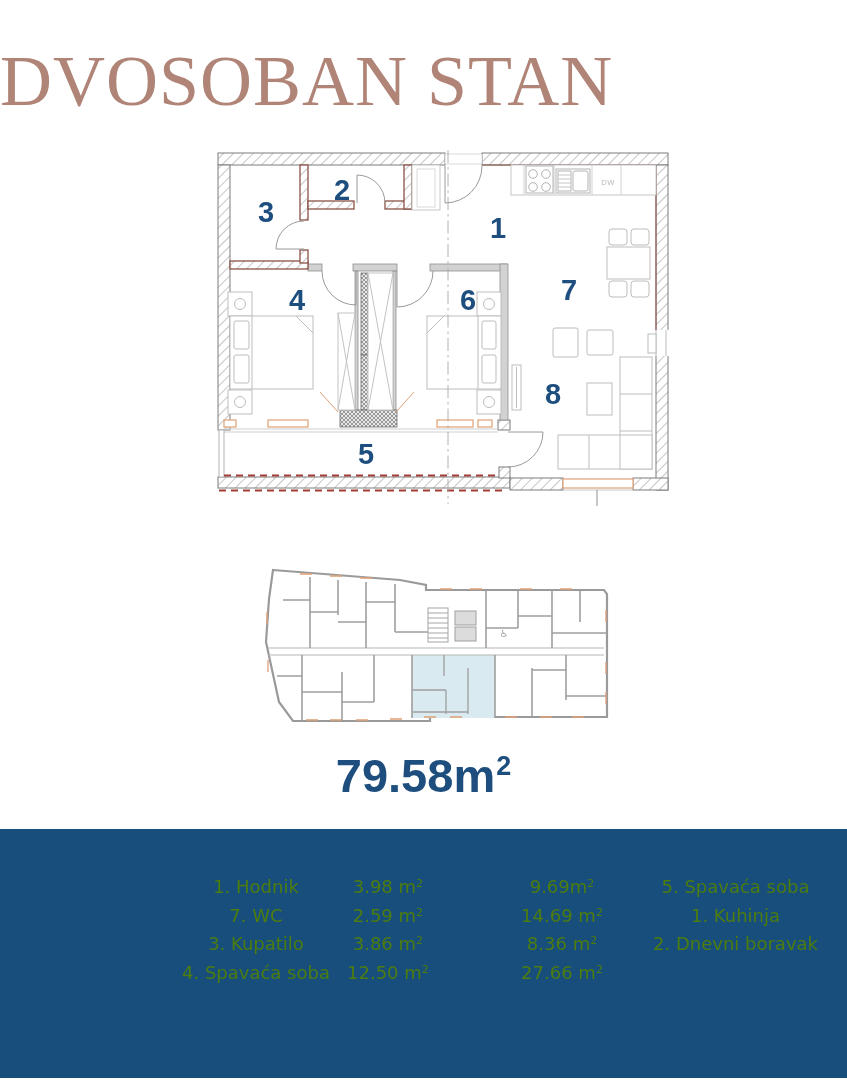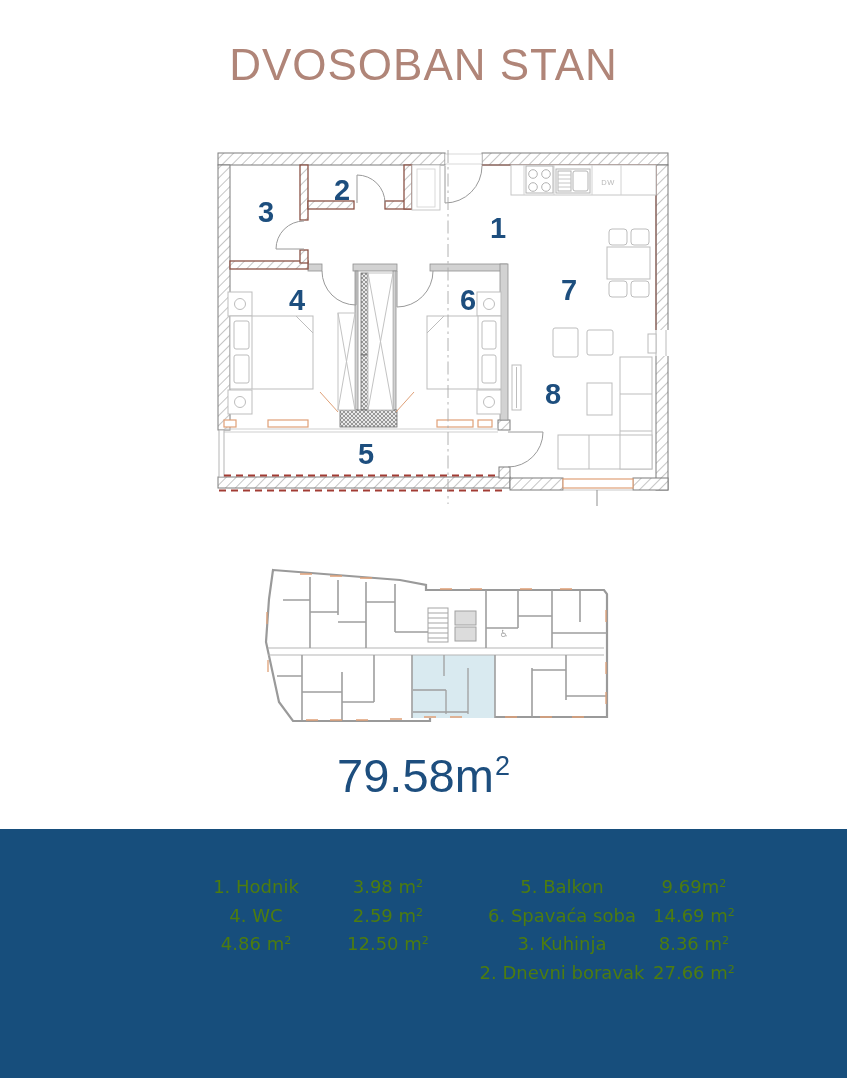--- a/index.html
+++ b/index.html
@@ -1,25 +1,25 @@
 <!DOCTYPE html>
 <html><head>
 <meta charset="utf-8">
 <style>
   html,body{margin:0;padding:0;}
   body{width:847px;height:1081px;position:relative;background:#fff;overflow:hidden;
        font-family:"Liberation Sans",sans-serif;}
   #page{position:absolute;inset:0;}
-  .title{position:absolute;left:0;right:0;top:40px;text-align:center;
-         font-size:44px;font-weight:300;letter-spacing:1px;color:#b08578;
-         font-family:Liberation Sans, sans-serif;}
+  .title{position:absolute;left:0;right:0;top:40px;
+         font-size:72px;font-weight:300;letter-spacing:1px;color:#b08578;
+         font-family:Liberation Serif, serif;}
   .plan-svg{position:absolute;left:215px;top:148px;}
   .mini-svg{position:absolute;left:260px;top:555px;}
   .total-area{position:absolute;left:0;right:0;top:748px;text-align:center;
-              font-size:47px;font-weight:normal;color:#1d4e7e;}
+              font-size:47px;font-weight:bold;color:#1d4e7e;}
   .total-area sup{font-size:27px;vertical-align:17px;margin-left:1px;}
   .footer{position:absolute;left:0;top:829px;width:847px;height:249px;background:#174e7c;}
   .legend-col{position:absolute;display:grid;grid-template-columns:182px auto;
               grid-auto-rows:28.8px;align-items:center;color:#4d7c0f;
               font-family:"DejaVu Sans",sans-serif;font-size:18px;text-align:center;}
   #legend-col-1{left:165px;top:872px;}
   #legend-col-2{left:471px;top:872px;}
   .legend-col sup{font-size:11px;vertical-align:6px;}
   .rn{font-family:"Liberation Sans",sans-serif;font-weight:bold;font-size:29px;fill:#1d4e7e;}
   .dw{font-family:"Liberation Sans",sans-serif;font-size:7.5px;fill:#b9b9b9;letter-spacing:.5px;}
@@ -231,29 +231,30 @@
   </svg>
 
   <div class="total-area">
     <span>79.58m</span><sup>2</sup>
   </div>
 
   <div class="footer"></div>
   <div class="legend-col" id="legend-col-1">
       <div>1. Hodnik</div>
       <div><span>3.98 m</span><sup>2</sup></div>
-      <div>4. WC</div>
+      <div>7. WC</div>
       <div><span>2.59 m</span><sup>2</sup></div>
-      <div><span>4.86 m</span><sup>2</sup></div>
+      <div>3. Kupatilo</div>
+      <div><span>3.86 m</span><sup>2</sup></div>
+      <div>4. Spavaća soba</div>
       <div><span>12.50 m</span><sup>2</sup></div>
     </div>
   <div class="legend-col" id="legend-col-2">
-      <div>5. Balkon</div>
       <div><span>9.69m</span><sup>2</sup></div>
-      <div>6. Spavaća soba</div>
+      <div>5. Spavaća soba</div>
       <div><span>14.69 m</span><sup>2</sup></div>
-      <div>3. Kuhinja</div>
+      <div>1. Kuhinja</div>
       <div><span>8.36 m</span><sup>2</sup></div>
       <div>2. Dnevni boravak</div>
       <div><span>27.66 m</span><sup>2</sup></div>
     </div>
 
 </div>
 
 </body></html>

